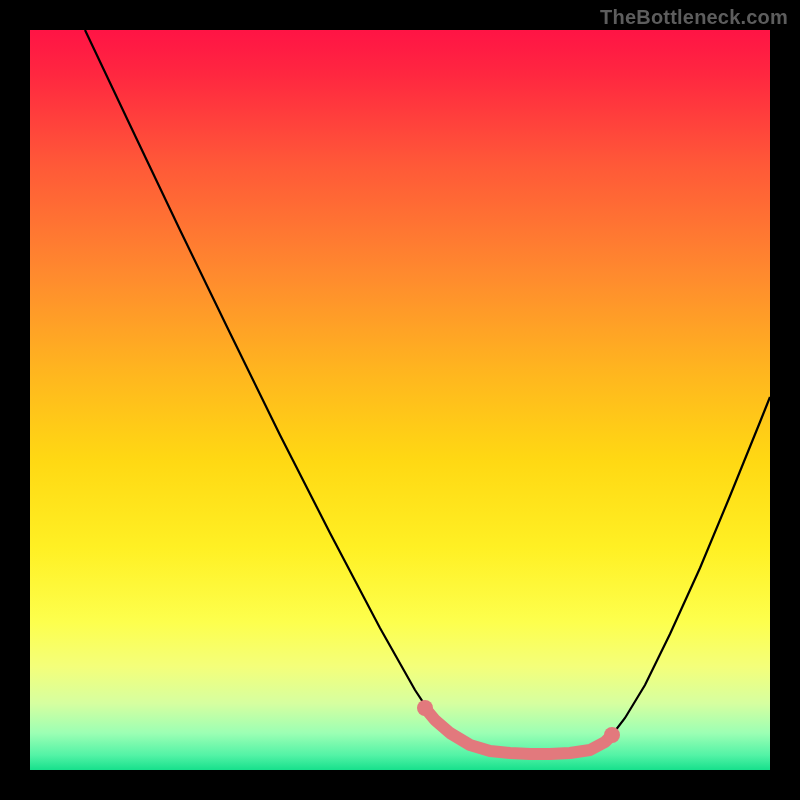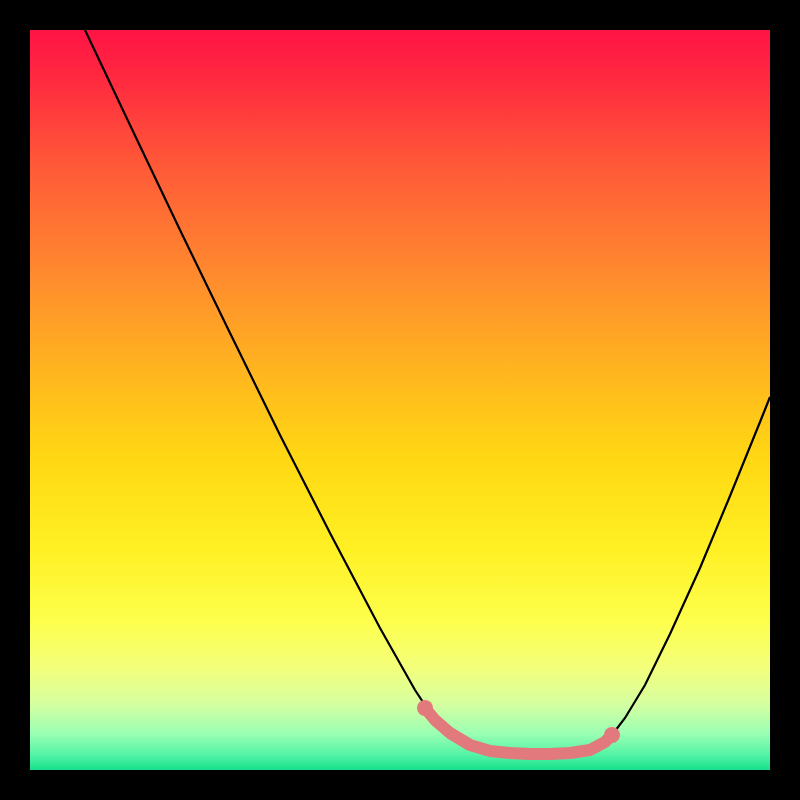--- a/index.html
+++ b/index.html
@@ -111,13 +111,14 @@
                L 500 724
                L 520 724
                L 540 723
                L 560 720
                L 575 712
                L 582 705" fill="none" stroke="#e2797d" stroke-width="12" stroke-linecap="round" stroke-linejoin="round"></path>
       <circle cx="395" cy="678" r="8" fill="#e2797d"></circle>
       <circle cx="582" cy="705" r="8" fill="#e2797d"></circle>
     </svg>
   </div>
+  <div class="attribution">TheBottleneck.com</div>
 </div>
 
 </body></html>

